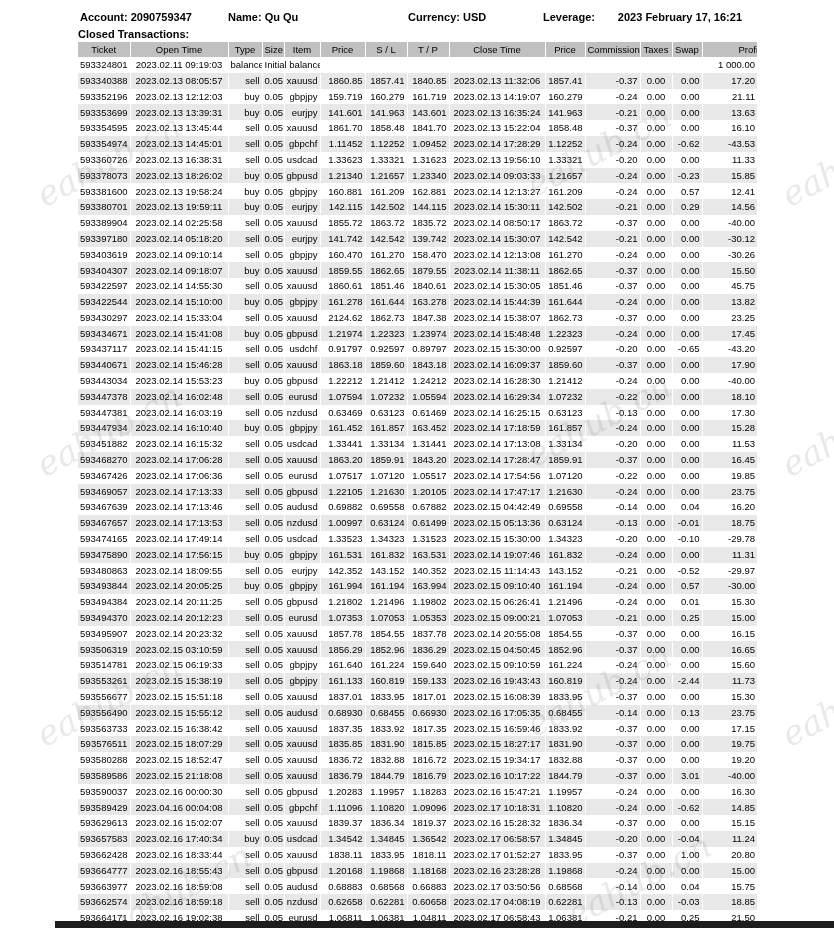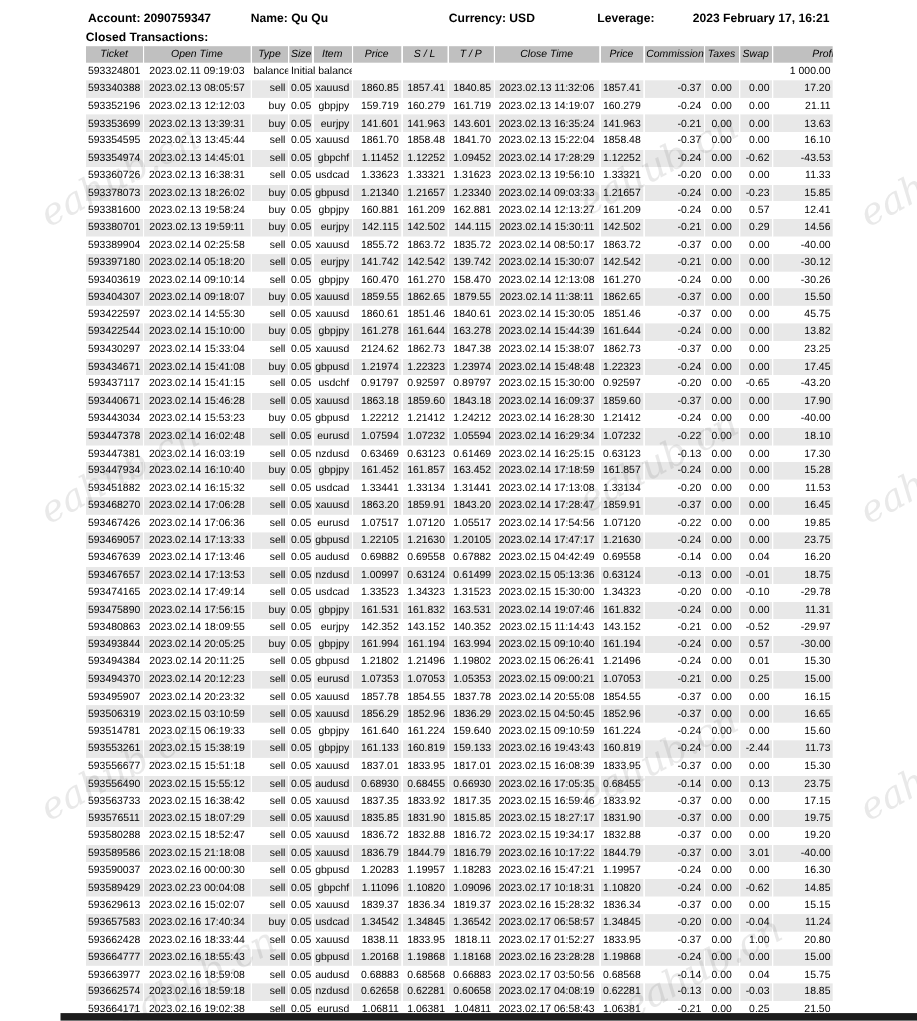--- a/index.html
+++ b/index.html
@@ -5,29 +5,29 @@
   html,body{margin:0;padding:0;}
   body{
     width:834px;height:928px;overflow:hidden;background:#ffffff;
     font-family:"Liberation Sans",sans-serif;color:#000;position:relative;
   }
   .acct-bar{position:absolute;top:11px;left:0;width:834px;height:14px;font-size:11px;font-weight:bold;}
   .acct-bar .f-account{position:absolute;left:80px;}
   .acct-bar .f-name{position:absolute;left:228px;}
   .acct-bar .f-currency{position:absolute;left:408px;}
   .acct-bar .f-leverage{position:absolute;left:543px;}
-  .acct-bar .f-date{position:absolute;right:80px;}
+  .acct-bar .f-date{position:absolute;right:92px;}
   .section-title{position:absolute;top:28px;left:78px;font-size:11px;font-weight:bold;}
   table.tx{
     position:absolute;top:42px;left:78px;width:679px;
     border-collapse:collapse;table-layout:fixed;font-size:9.5px;line-height:1;
   }
   table.tx th{
     background:#c0c0c0;font-weight:normal;height:15px;padding:0 2px;
-    text-align:center;border-right:1px solid #fff;white-space:nowrap;overflow:hidden;font-style:italic;
+    text-align:center;border-right:1px solid #fff;white-space:nowrap;overflow:hidden;
   }
   table.tx th:last-child{border-right:none;padding-left:36px;}
   table.tx td{
     height:15.8px;padding:0 2px;border-right:1px solid #fff;
     white-space:nowrap;overflow:hidden;
   }
   table.tx td:last-child{border-right:none;}
   table.tx tbody tr:nth-child(even) td{background:#e8e8e8;}
   .al-c{text-align:center;}
   .al-r{text-align:right;}
@@ -836,21 +836,21 @@
         <td class="al-r">1.18283</td>
         <td class="al-c">2023.02.16 15:47:21</td>
         <td class="al-r">1.19957</td>
         <td class="al-r comm">-0.24</td>
         <td class="al-c">0.00</td>
         <td class="al-r swapc">0.00</td>
         <td class="al-r">16.30</td>
       </tr>
       <tr>
         <td class="al-c">593589429</td>
-        <td class="al-c">2023.02.23 00:04:08</td>
+        <td class="al-c">2023.04.16 00:04:08</td>
         <td class="al-r">sell</td>
         <td class="al-c">0.05</td>
         <td class="al-r">gbpchf</td>
         <td class="al-r">1.11096</td>
         <td class="al-r">1.10820</td>
         <td class="al-r">1.09096</td>
         <td class="al-c">2023.02.17 10:18:31</td>
         <td class="al-r">1.10820</td>
         <td class="al-r comm">-0.24</td>
         <td class="al-c">0.00</td>

